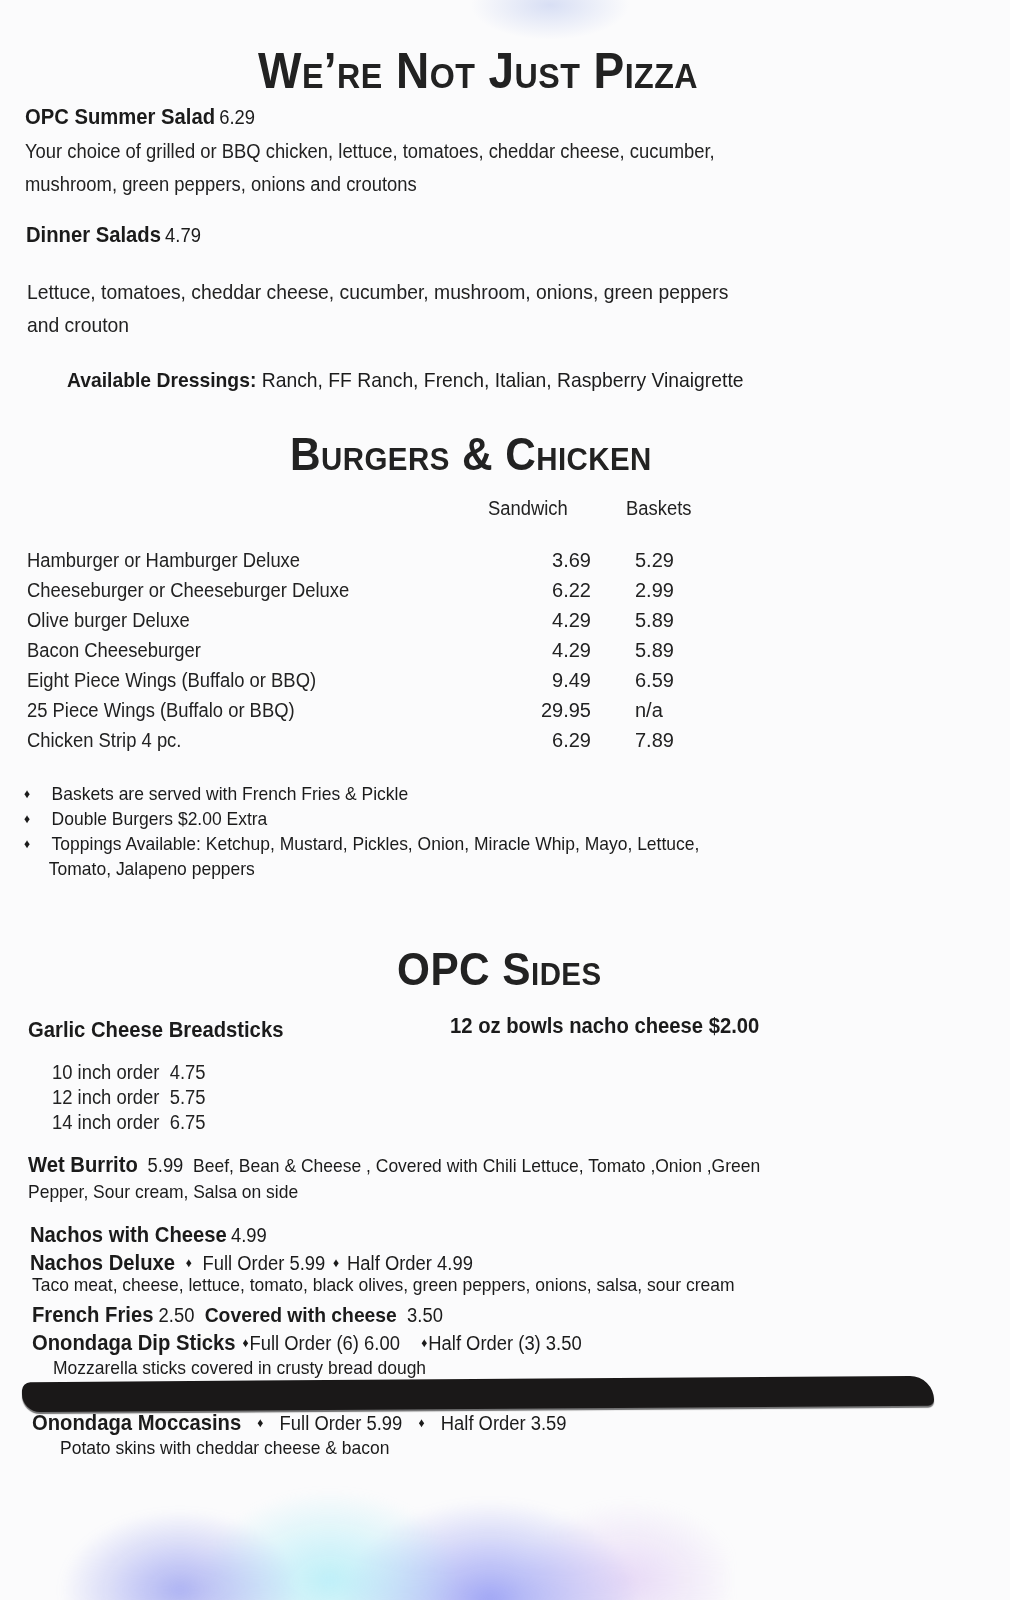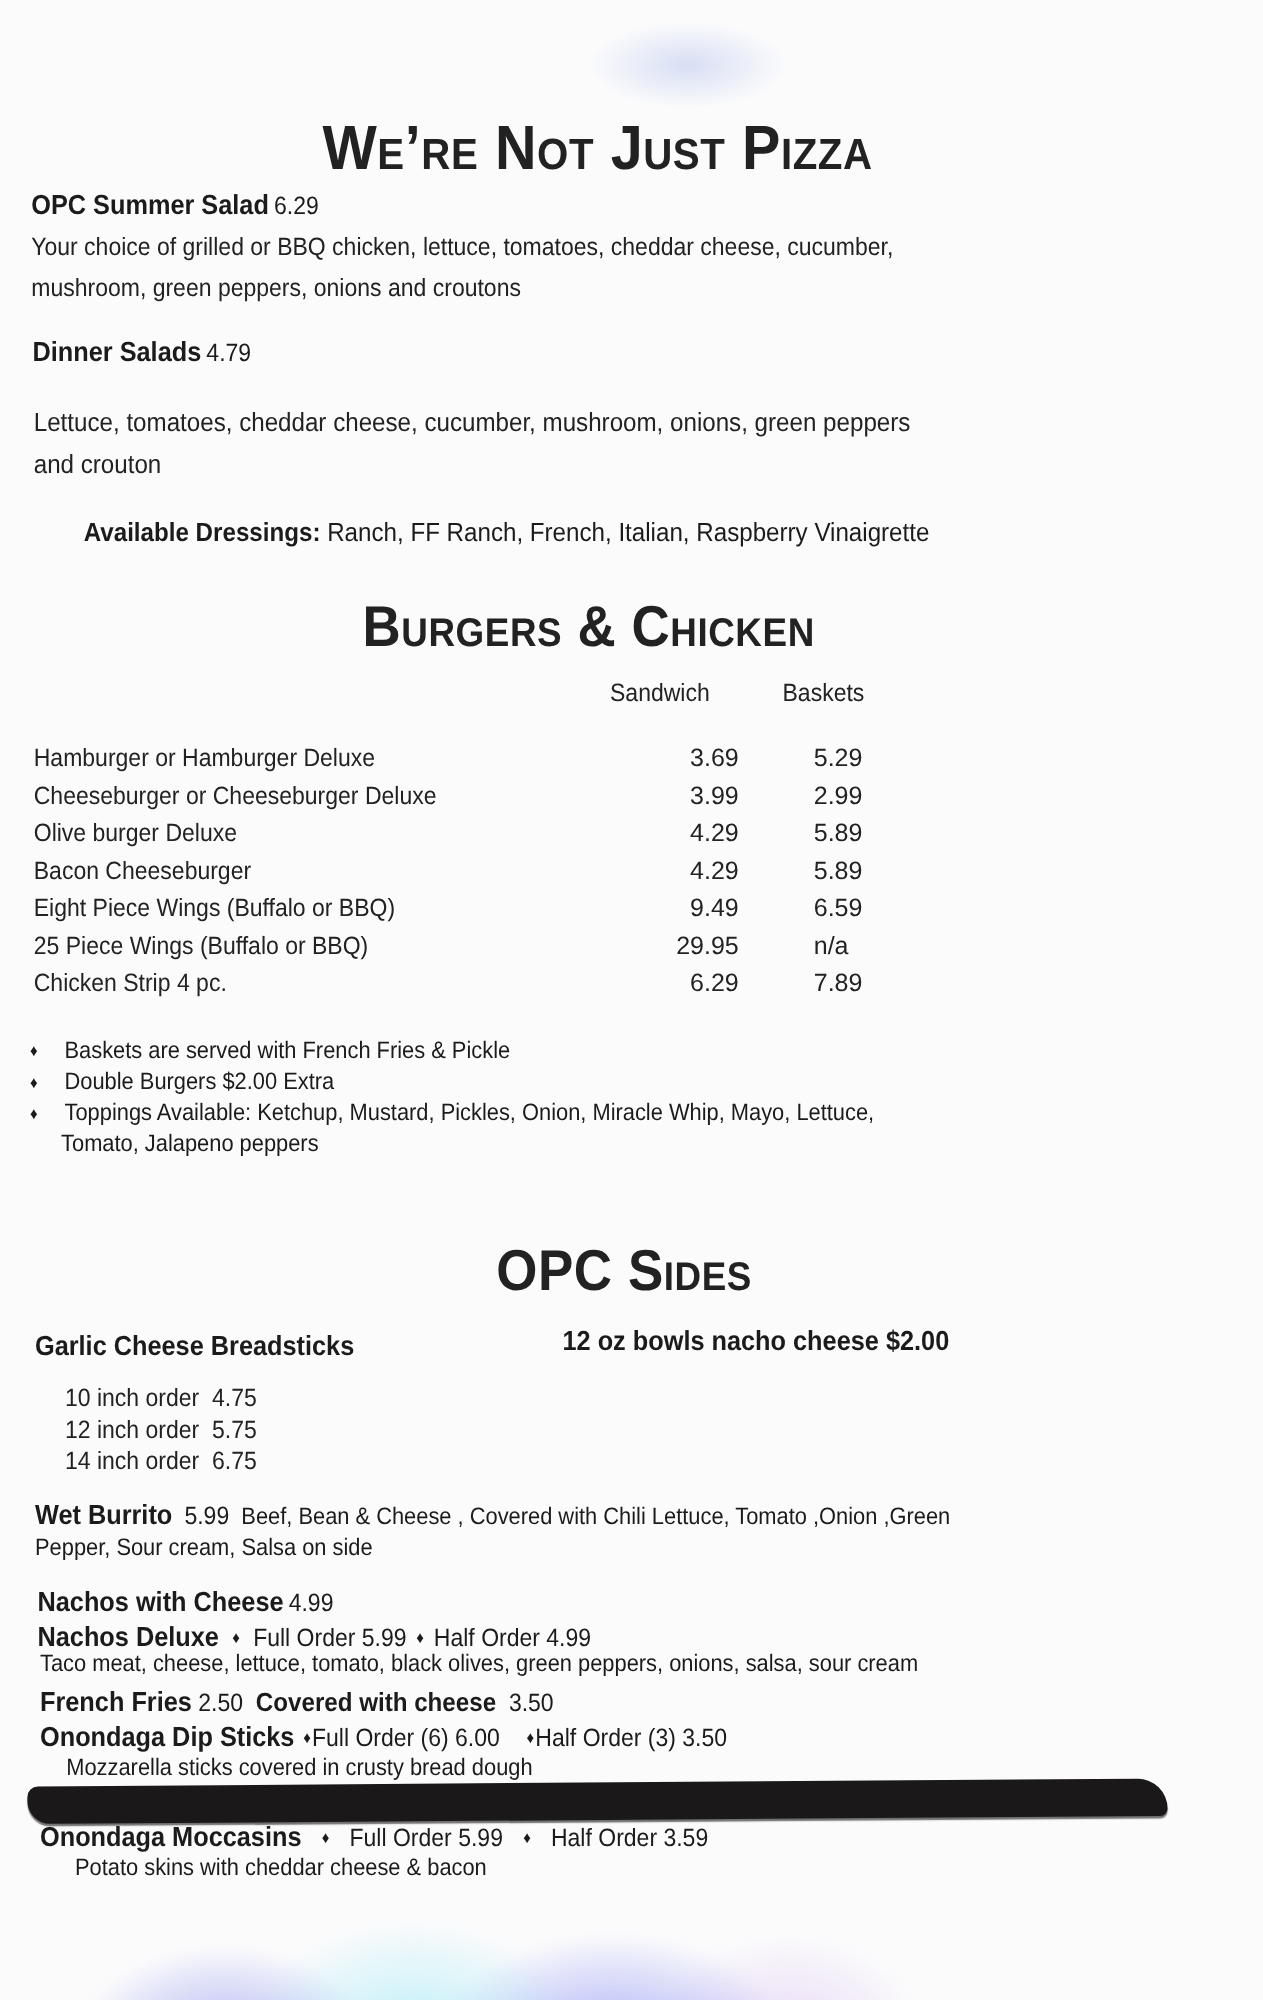--- a/index.html
+++ b/index.html
@@ -2,21 +2,21 @@
 <html><head>
 <meta charset="utf-8">
 <style>
   html, body { margin: 0; padding: 0; }
   body {
     width: 1010px; height: 1600px; overflow: hidden; position: relative;
     background: #fbfbfc;
     font-family: "Liberation Sans", "DejaVu Sans", sans-serif;
     color: #1b1b1b;
   }
-  .page { position: absolute; inset: 0; margin-top: 47px; }
+  .page { position: absolute; inset: 0; }
   .smudge-top {
     position: absolute; left: 470px; top: -30px; width: 160px; height: 70px;
     border-radius: 50%;
     background: radial-gradient(ellipse at center, rgba(150,170,230,0.35), rgba(255,255,255,0) 70%);
   }
   .smudge-bottom {
     position: absolute; left: 30px; top: 1470px; width: 700px; height: 200px;
     background:
       radial-gradient(ellipse 120px 80px at 150px 120px, rgba(110,120,235,0.55), rgba(255,255,255,0) 100%),
       radial-gradient(ellipse 130px 90px at 300px 110px, rgba(140,230,245,0.55), rgba(255,255,255,0) 100%),
@@ -29,21 +29,21 @@
     font-family: "Liberation Sans", sans-serif;
     font-weight: bold; font-variant: small-caps; color: #222;
     letter-spacing: 0.5px; transform: scaleX(0.92); transform-origin: left center;
   }
   .item-name { font-weight: bold; font-size: 22px; }
   .price-inline { font-weight: normal; font-size: 20px; }
   .body-text { font-size: 20px; color: #222; }
   .cond { transform: scaleX(0.92); transform-origin: left center; }
   .table-row .name { position: absolute; left: 0; }
   .table-row .sand { position: absolute; left: 484px; width: 80px; text-align: right; }
-  .table-row .bask { position: absolute; left: 624px; }
+  .table-row .bask { position: absolute; left: 608px; }
   .bullet-list { list-style: none; margin: 0; padding: 0; }
   .bullet-list li { position: relative; padding-left: 30px; font-size: 19px; line-height: 25px; }
   .bullet-list li .dot { position: absolute; left: 0; top: 0; font-size: 13px; }
   .redact {
     position: absolute; left: 22px; top: 1379px; width: 912px; height: 30px;
     background: #1a1818;
     border-radius: 14px 40px 10px 30px;
     transform: rotate(-0.4deg);
     box-shadow: 0 2px 1px rgba(20,20,20,0.6);
   }
@@ -82,21 +82,21 @@
   <div class="abs body-text cond" style="left:626px; top:497px;">Baskets</div>
 
   <div id="burger-table" class="abs" style="left:27px; top:549px; width:700px;">
     <div class="table-row abs" style="top:0px;">
       <span class="name body-text cond">Hamburger or Hamburger Deluxe</span>
       <span class="sand body-text">3.69</span>
       <span class="bask body-text">5.29</span>
     </div>
     <div class="table-row abs" style="top:30px;">
       <span class="name body-text cond">Cheeseburger or Cheeseburger Deluxe</span>
-      <span class="sand body-text">3.99</span>
+      <span class="sand body-text">6.22</span>
       <span class="bask body-text">2.99</span>
     </div>
     <div class="table-row abs" style="top:60px;">
       <span class="name body-text cond">Olive burger Deluxe</span>
       <span class="sand body-text">4.29</span>
       <span class="bask body-text">5.89</span>
     </div>
     <div class="table-row abs" style="top:90px;">
       <span class="name body-text cond">Bacon Cheeseburger</span>
       <span class="sand body-text">4.29</span>

